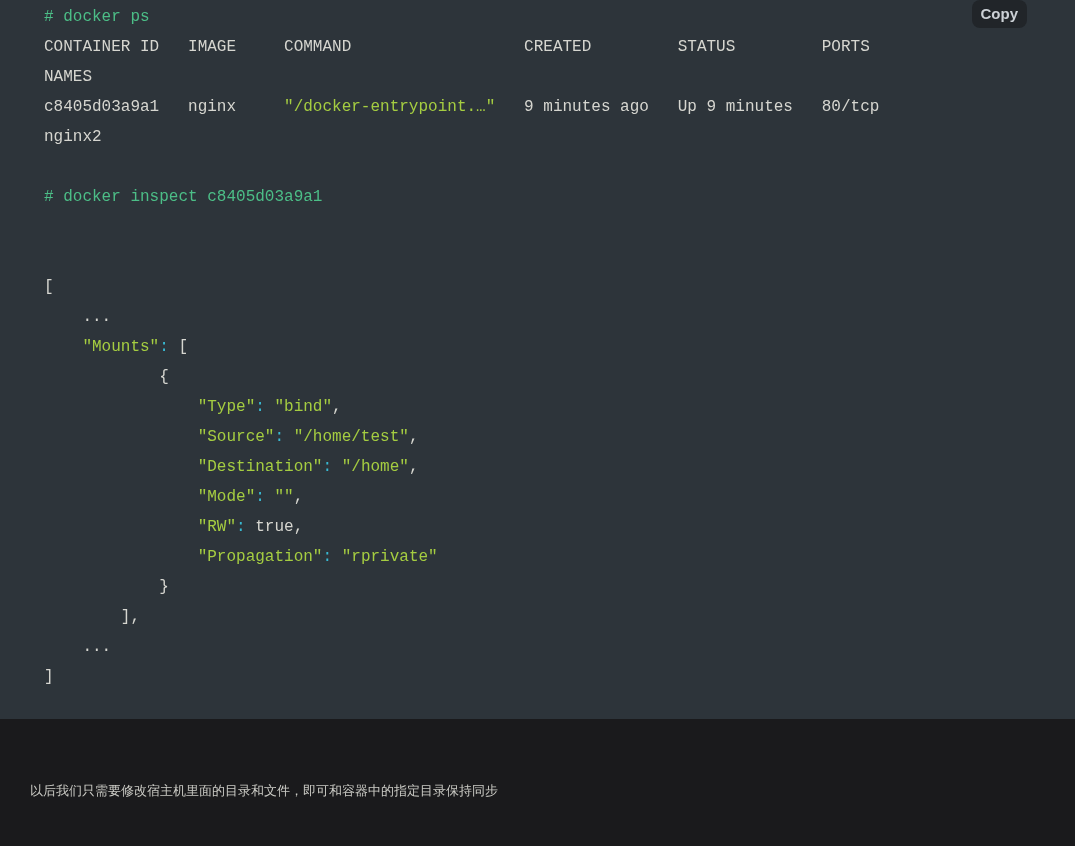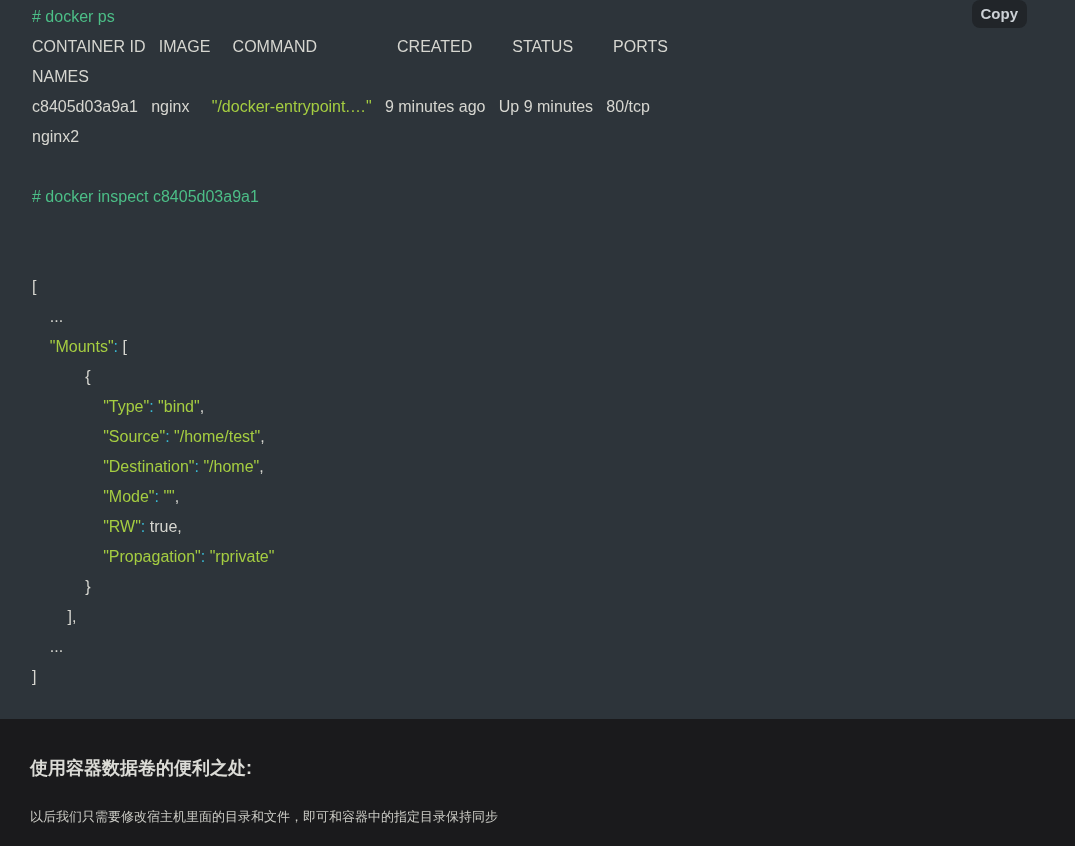--- a/index.html
+++ b/index.html
@@ -33,22 +33,22 @@
     padding:0 9px;
     background:var(--copy-bg);
     color:var(--copy-fg);
     border:none;border-radius:8px;
     font-family:"Liberation Sans","DejaVu Sans",sans-serif;
     font-size:15px;font-weight:bold;line-height:26px;
     cursor:pointer;
   }
   pre.code{
     margin:0;
-    padding:2px 16px 27px 32px;
-    font-family:Liberation Sans, sans-serif;
+    padding:2px 16px 27px 44px;
+    font-family:Liberation Mono, monospace;
     font-size:16px;line-height:30px;
     color:var(--tok-default);
     white-space:pre;
   }
   .tok-default{color:var(--tok-default);}
   .tok-command{color:var(--tok-command);}
   .tok-string{color:var(--tok-string);}
   .tok-accent{color:var(--tok-accent);}
   .note-section{
     width:1075px;height:127px;
@@ -93,15 +93,14 @@
 </span><span><span class="tok-default">                </span><span class="tok-string">"RW"</span><span class="tok-accent">:</span><span class="tok-default"> true,</span>
 </span><span><span class="tok-default">                </span><span class="tok-string">"Propagation"</span><span class="tok-accent">:</span><span class="tok-default"> </span><span class="tok-string">"rprivate"</span>
 </span><span><span class="tok-default">            }</span>
 </span><span><span class="tok-default">        ],</span>
 </span><span><span class="tok-default">    ...</span>
 </span><span><span class="tok-default">]</span>
 </span></pre>
 </div>
 
 <div class="note-section">
-  <h3 class="note-heading">使用容器数据卷的便利之处:</h3>
   <p class="note-paragraph">以后我们只需要修改宿主机里面的目录和文件，即可和容器中的指定目录保持同步</p>
 </div>
 
 </body></html>

